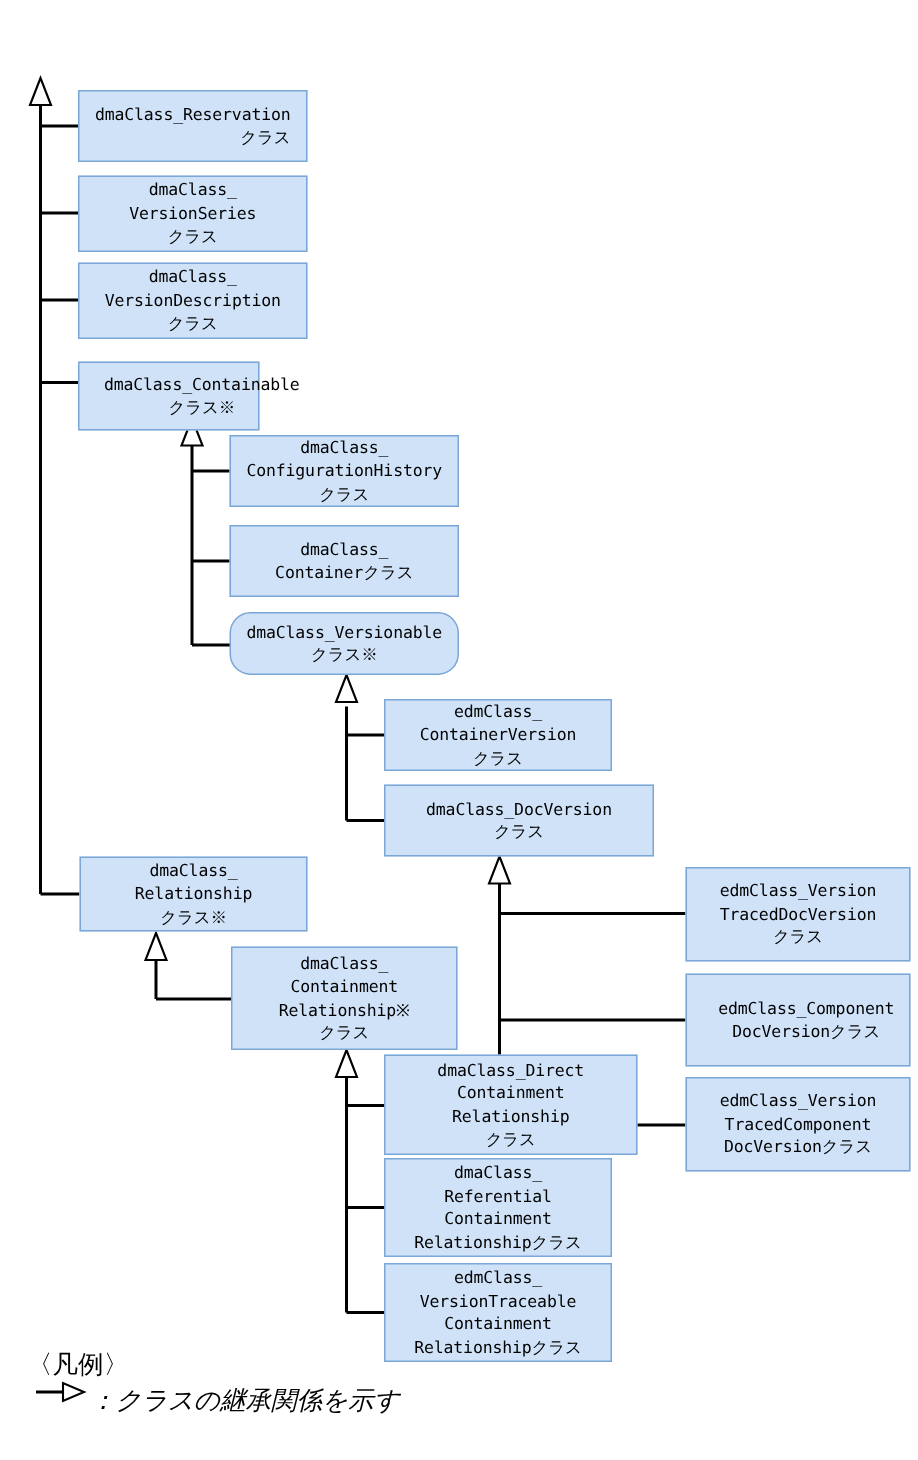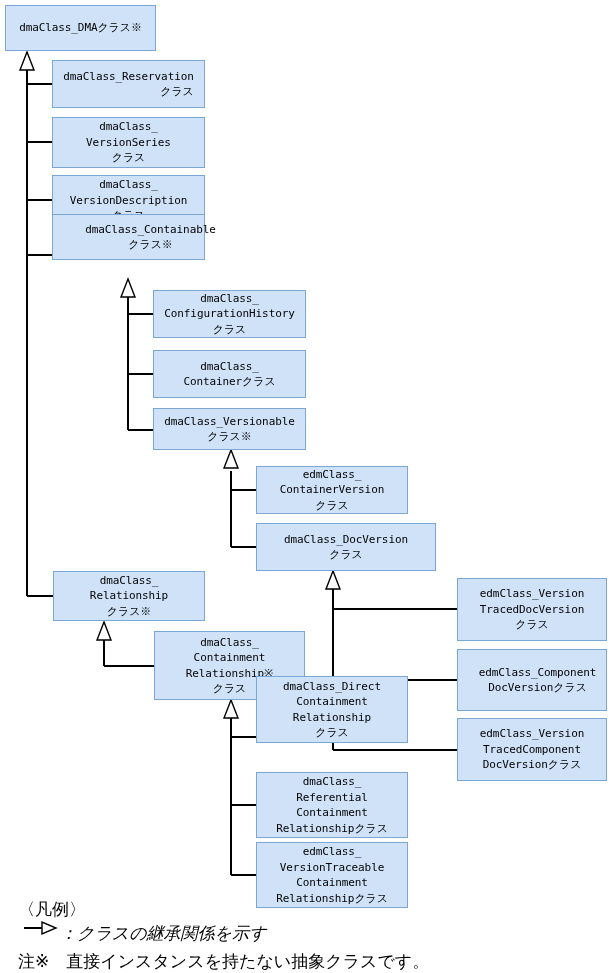--- a/index.html
+++ b/index.html
@@ -63,44 +63,43 @@
     <g stroke="#000000" stroke-width="1.4" fill="#ffffff">
       <polygon points="27,52 20,70 34,70"></polygon>
       <polygon points="128,279 121,297 135,297"></polygon>
       <polygon points="231,450 224,468 238,468"></polygon>
       <polygon points="333,571 326,589 340,589"></polygon>
       <polygon points="104,622 97,640 111,640"></polygon>
       <polygon points="231,700 224,718 238,718"></polygon>
     </g>
   </svg>
 
-  <div class="node" style="left:5px;top:5px;width:151px;height:46px;">dmaClass_DMAクラス※</div>
 
   <div class="node" style="left:52px;top:60px;width:153px;height:48px;text-align:right;">dmaClass_Reservation
 クラス</div>
 
   <div class="node" style="left:52px;top:117px;width:153px;height:51px;">dmaClass_
 VersionSeries
 クラス</div>
 
   <div class="node" style="left:52px;top:175px;width:153px;height:51px;">dmaClass_
 VersionDescription
 クラス</div>
 
-  <div class="node" style="left:52px;top:214px;width:153px;height:46px;padding-left:44px;">dmaClass_Containable
+  <div class="node" style="left:52px;top:241px;width:121px;height:46px;padding-left:44px;">dmaClass_Containable
 クラス※</div>
 
   <div class="node" style="left:153px;top:290px;width:153px;height:48px;">dmaClass_
 ConfigurationHistory
 クラス</div>
 
   <div class="node" style="left:153px;top:350px;width:153px;height:48px;">dmaClass_
 Containerクラス</div>
 
-  <div class="node" style="left:153px;top:408px;width:153px;height:42px;">dmaClass_Versionable
+  <div class="node" style="left:153px;top:408px;width:153px;height:42px;border-radius:14px;">dmaClass_Versionable
 クラス※</div>
 
   <div class="node" style="left:256px;top:466px;width:152px;height:48px;">edmClass_
 ContainerVersion
 クラス</div>
 
   <div class="node" style="left:256px;top:523px;width:180px;height:48px;">dmaClass_DocVersion
 クラス</div>
 
   <div class="node" style="left:457px;top:578px;width:150px;height:63px;">edmClass_Version
@@ -116,21 +115,21 @@
 
   <div class="node" style="left:53px;top:571px;width:152px;height:50px;">dmaClass_
 Relationship
 クラス※</div>
 
   <div class="node" style="left:154px;top:631px;width:151px;height:69px;">dmaClass_
 Containment
 Relationship※
 クラス</div>
 
-  <div class="node" style="left:256px;top:676px;width:152px;height:67px;">dmaClass_Direct
+  <div class="node" style="left:256px;top:703px;width:169px;height:67px;">dmaClass_Direct
 Containment
 Relationship
 クラス</div>
 
   <div class="node" style="left:256px;top:772px;width:152px;height:66px;">dmaClass_
 Referential
 Containment
 Relationshipクラス</div>
 
   <div class="node" style="left:256px;top:842px;width:152px;height:66px;">edmClass_
@@ -140,15 +139,14 @@
 
   <div class="legend" id="legend-title">〈凡例〉</div>
 
   <svg id="legend-arrow" viewBox="0 0 34 16" xmlns="http://www.w3.org/2000/svg">
     <path d="M0 8 H18" stroke="#000000" stroke-width="2" fill="none"></path>
     <polygon points="18,2 18,14 32,8" fill="#ffffff" stroke="#000000" stroke-width="1.4"></polygon>
   </svg>
 
   <div class="legend" id="legend-desc">：クラスの継承関係を示す</div>
 
-  <div class="legend" id="legend-note">注※　直接インスタンスを持たない抽象クラスです。</div>
 
 </div>
 
 </body></html>

